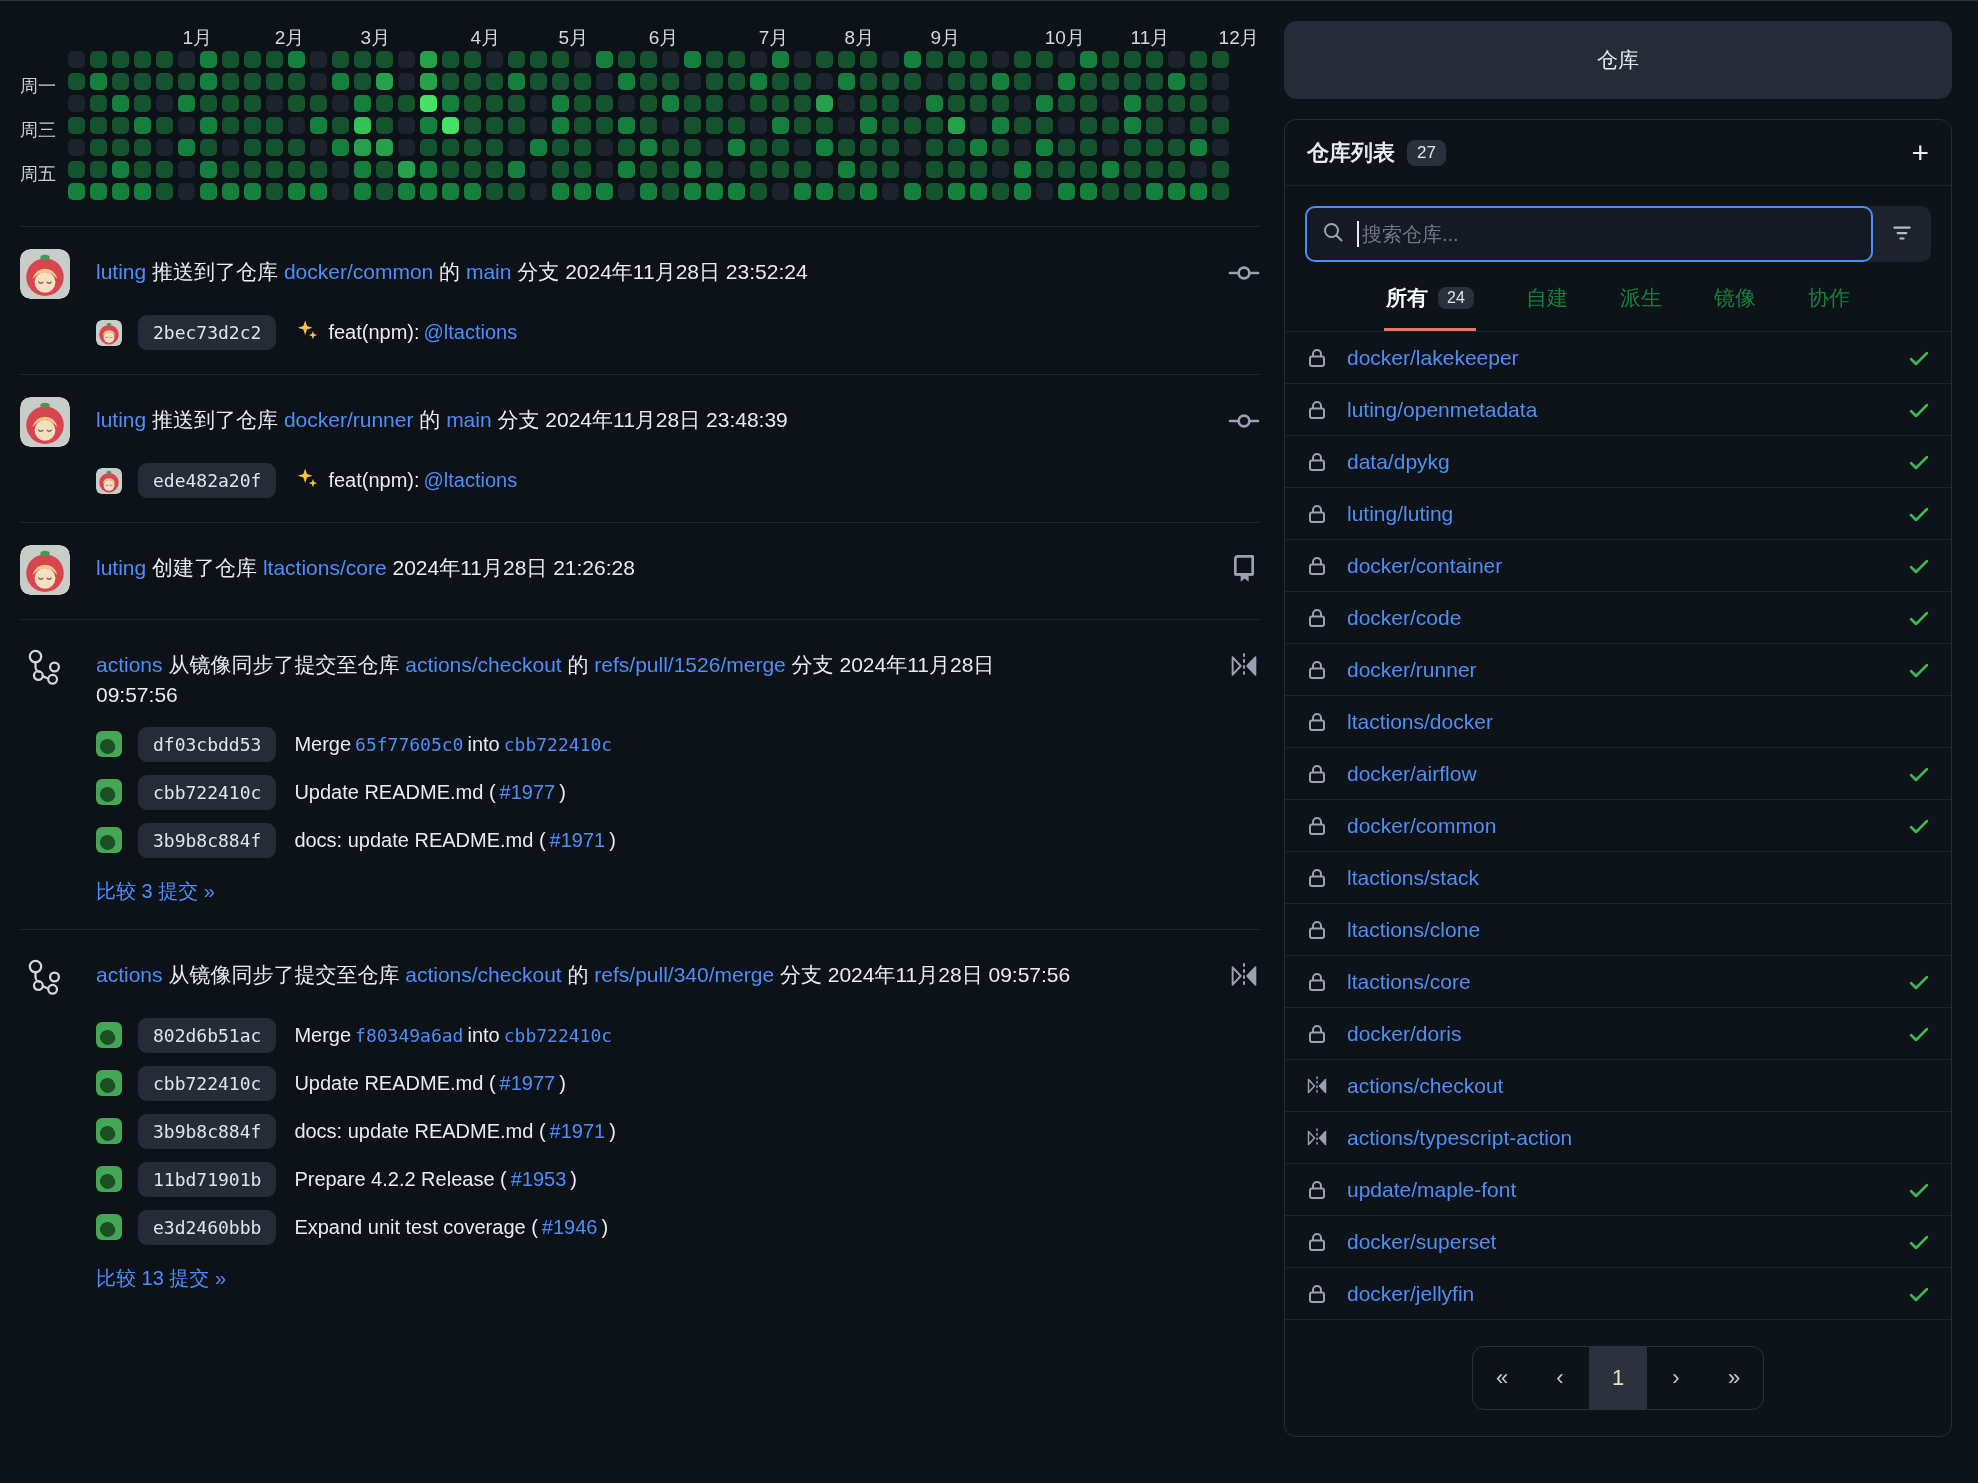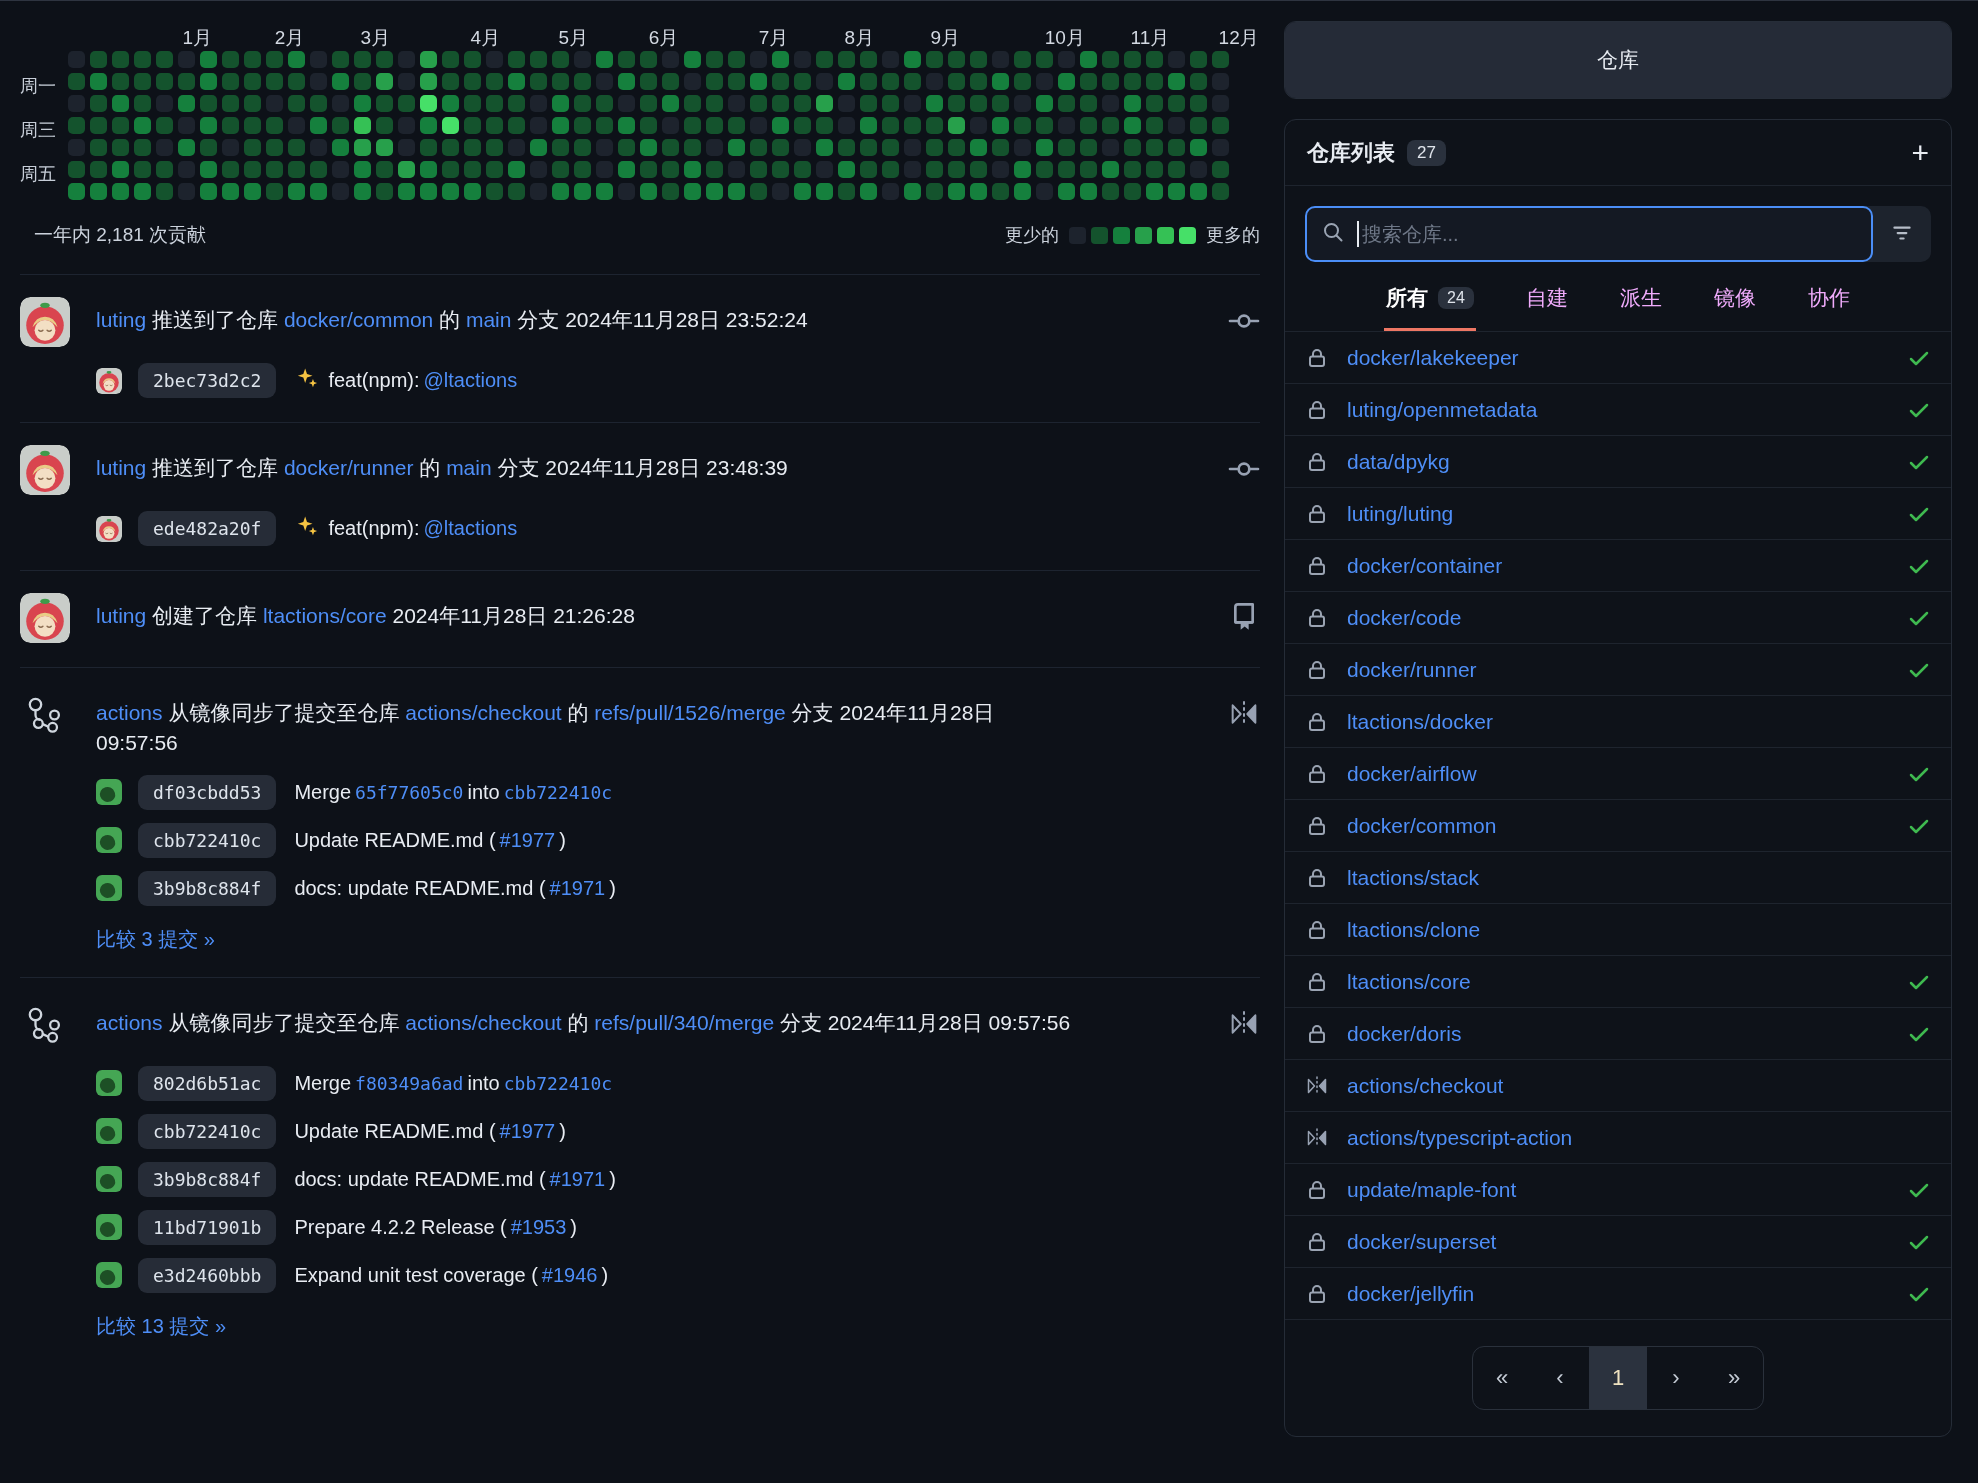--- a/index.html
+++ b/index.html
@@ -68,21 +68,21 @@
   .search-group { display:flex; background:#1d232d; border-radius:10px; }
   .search-input-wrap { flex:1; display:flex; align-items:center; height:56px; padding:0 14px;
     border:2px solid #4b8ef7; border-radius:10px; background:#141923; }
   .search-caret { width:2px; height:26px; background:#e8ecf2; margin:0 3px 0 12px; }
   .search-input { flex:1; background:transparent; border:none; outline:none; color:#e8ecf2; font-size:20px;
     font-family:"Liberation Sans","DejaVu Sans",sans-serif; }
   .search-input::placeholder { color:#6f7888; }
   .filter-btn { width:58px; display:flex; align-items:center; justify-content:center; cursor:pointer; }
 
   .filter-tabs { display:flex; justify-content:center; gap:48px; margin-top:18px; border-bottom:1px solid #1e242e; }
-  .filter-tab { display:flex; align-items:center; gap:10px; font-size:21px; color:#f0abfc;
+  .filter-tab { display:flex; align-items:center; gap:10px; font-size:21px; color:#15803d;
     padding:4px 2px 16px 2px; cursor:pointer; border-bottom:3px solid transparent; }
   .filter-tab.active { color:#ffffff; font-weight:bold; border-bottom-color:#ee7764; }
   .filter-badge { background:#2a313d; border-radius:8px; padding:2px 9px; font-size:16px; color:#dfe4eb; font-weight:normal; }
 
   .repo-row { display:flex; align-items:center; height:52px; padding:0 20px; border-bottom:1px solid #1e242e; cursor:pointer; }
   .repo-icon { flex:0 0 24px; display:flex; align-items:center; }
   .repo-name { margin-left:18px; font-size:21px; color:#4e8ef7; }
   .repo-check { margin-left:auto; display:flex; align-items:center; }
 
   .pagination-wrap { display:flex; justify-content:center; padding:26px 0 26px 0; }
@@ -484,35 +484,20 @@
             <div class="hm-cell" style="background: rgb(21, 128, 61);"></div>
             <div class="hm-cell" style="background: rgb(20, 83, 45);"></div>
             <div class="hm-cell" style="background: rgb(29, 35, 45);"></div>
             <div class="hm-cell" style="background: rgb(29, 35, 45);"></div>
             <div class="hm-cell" style="background: rgb(20, 83, 45);"></div>
             <div class="hm-cell" style="background: rgb(29, 35, 45);"></div>
             <div class="hm-cell" style="background: rgb(20, 83, 45);"></div>
             <div class="hm-cell" style="background: rgb(20, 83, 45);"></div>
           </div>
       </div>
-      <div class="hm-footer">
-        <span class="hm-total">一年内 2,181 次贡献</span>
-        <div class="hm-legend">
-          <span>更少的</span>
-          <span class="hm-legend-swatches" id="hm-swatches">
-              <span class="hm-swatch" style="background: rgb(29, 35, 45);"></span>
-              <span class="hm-swatch" style="background: rgb(20, 83, 45);"></span>
-              <span class="hm-swatch" style="background: rgb(21, 128, 61);"></span>
-              <span class="hm-swatch" style="background: rgb(39, 160, 75);"></span>
-              <span class="hm-swatch" style="background: rgb(53, 193, 85);"></span>
-              <span class="hm-swatch" style="background: rgb(70, 224, 104);"></span>
-            </span>
-          <span>更多的</span>
-        </div>
-      </div>
     </div>
 
     <div class="feed-divider"></div>
     <div id="feed">
         <div class="feed-entry">
           <div class="fe-head">
             <div class="fe-avatar">
               <svg width="100%" height="100%" viewBox="0 0 48 48">
                 <rect width="48" height="48" rx="10" fill="#c9cdc9"></rect>
                 <circle cx="24" cy="27" r="18" fill="#d9454f"></circle>

